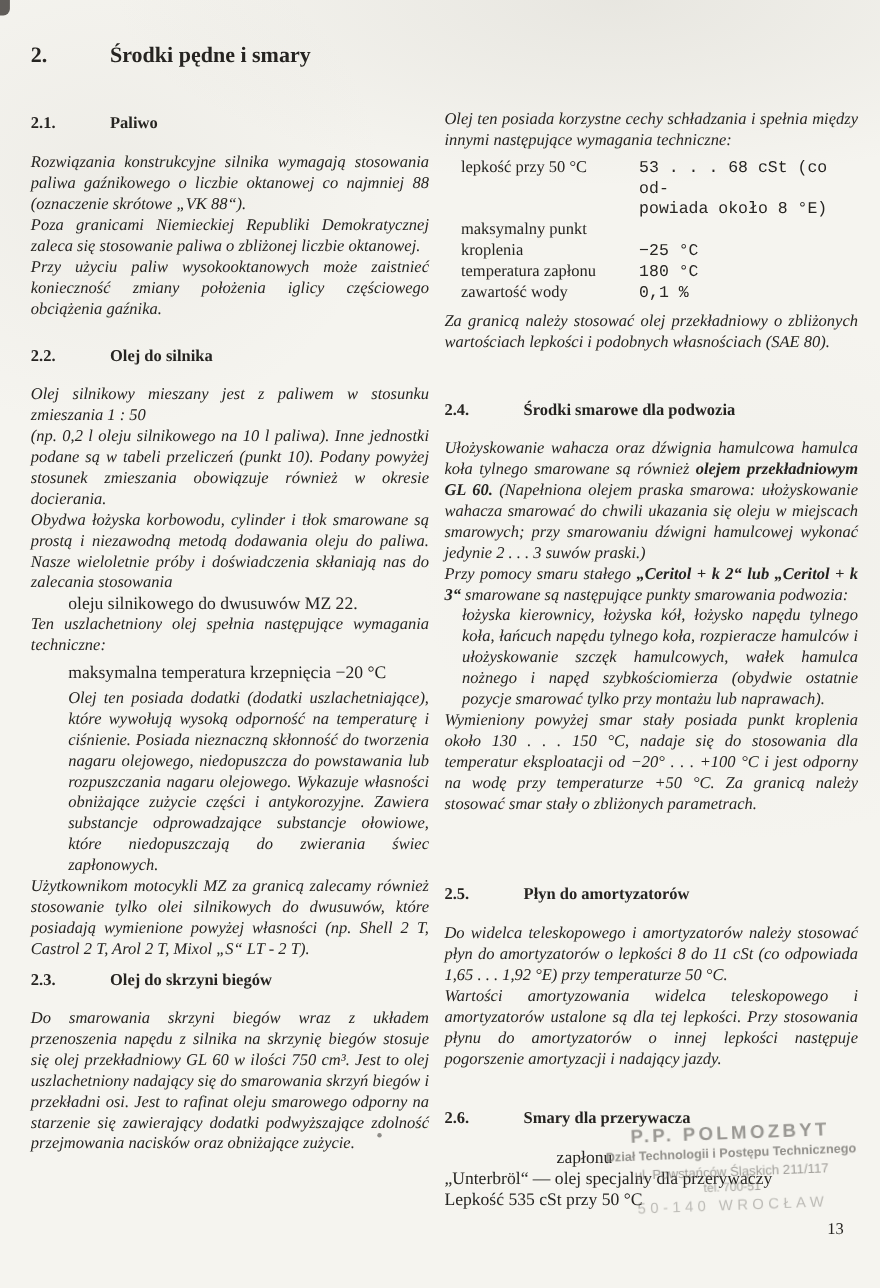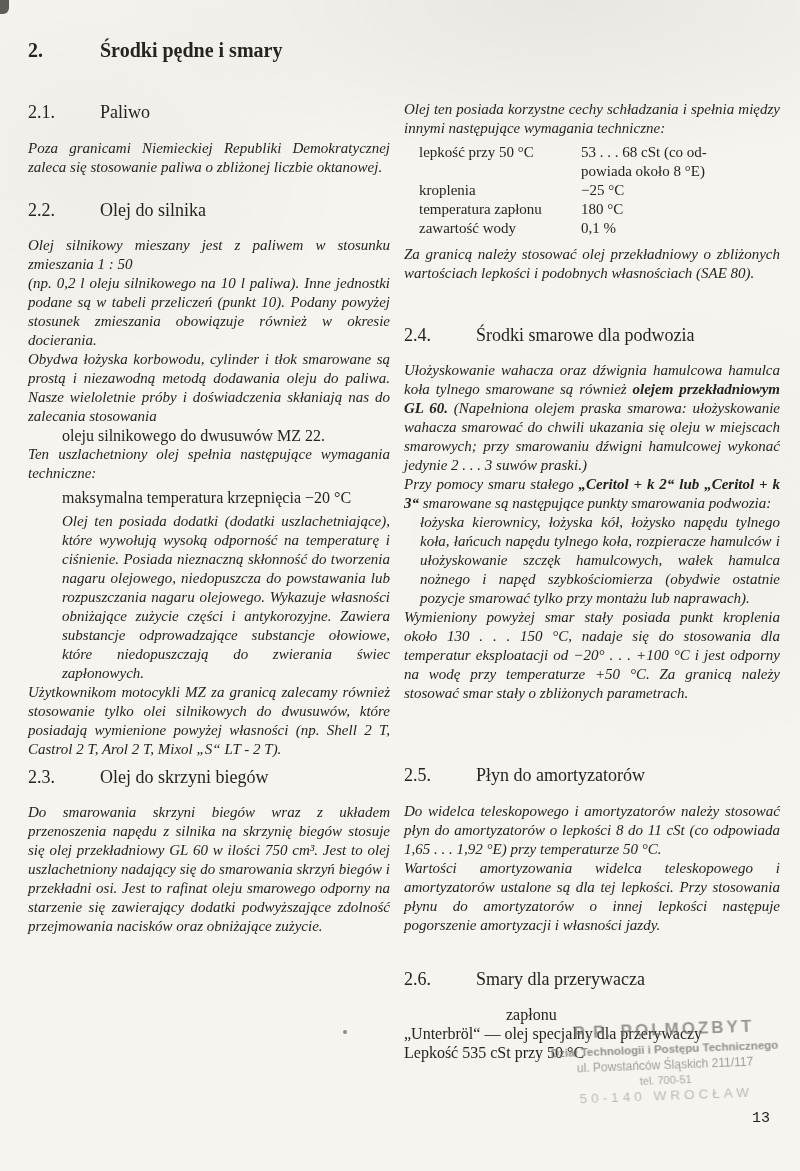--- a/index.html
+++ b/index.html
@@ -28,51 +28,51 @@
     width: 4px; height: 4px; border-radius: 50%;
     background: #6b6965; opacity: .75;
   }
   .col { position: absolute; }
   .col-left  { left: 28px;  top: 38px;  width: 362px; }
   .col-right { left: 404px; top: 100px; width: 376px; }
 
   .main-head { display: flex; font-weight: bold; font-size: 20px; line-height: 24px; }
   .main-head .num { width: 72px; flex: none; }
 
-  .sec-head { display: flex; font-weight: normal; font-size: 18px; line-height: 20px; }
+  .sec-head { display: flex; font-weight: bold; font-size: 15px; line-height: 20px; }
   .sec-head .num { width: 72px; flex: none; }
 
   p { margin: 0; }
   .jp { font-size: 15px; line-height: 19px; text-align: justify; font-style: italic; }
   .np { font-size: 16px; line-height: 19px; }
   .indent1 { padding-left: 34px; }
   .indent-r { padding-left: 16px; }
 
   .spec-lines { margin: 5px 0; }
   .spec-row { display: flex; font-size: 15px; line-height: 19px; }
   .spec-label { width: 162px; flex: none; padding-left: 15px; }
-  .spec-value { flex: 1; }
+  .spec-value { flex: 1; font-family: Liberation Mono, monospace; }
 
   .stamp {
     position: absolute; left: 536px; top: 1020px; width: 258px;
     text-align: center;
     transform: rotate(-2.2deg);
     color: #76746f;
     filter: blur(0.55px);
     font-family: "Liberation Sans", "DejaVu Sans", sans-serif;
   }
   .stamp-l1 { font-size: 17px; font-weight: bold; letter-spacing: 3px; opacity: .72; }
   .stamp-l2 { font-size: 11.5px; font-weight: bold; opacity: .78; margin-top: 3px; }
   .stamp-l3 { font-size: 12px; opacity: .68; margin-top: 3px; }
   .stamp-l4 { font-size: 11px; opacity: .62; margin-top: 2px; }
   .stamp-l5 { font-size: 13.5px; letter-spacing: 4px; opacity: .45; margin-top: 2px; }
 
   .page-number {
     position: absolute; left: 752px; top: 1110px;
-    font-size: 15px; color: #262421; font-family: Liberation Mono, monospace;
+    font-size: 15px; color: #262421;
   }
 </style>
 </head>
 <body>
 
 <div class="page">
 
   <div class="corner-mark"></div>
   <div class="speck"></div>
 
@@ -81,21 +81,23 @@
     <div class="main-head">
       <span class="num">2.</span>
       <span>Środki pędne i smary</span>
     </div>
 
     <div class="sec-head" style="margin-top:40px">
       <span class="num">2.1.</span>
       <span>Paliwo</span>
     </div>
     <div style="margin-top:17px">
+      <p class="jp">Rozwiązania konstrukcyjne silnika wymagają stosowania paliwa gaźnikowego o liczbie oktanowej co najmniej 88 (oznaczenie skrótowe „VK 88“).</p>
       <p class="jp">Poza granicami Niemieckiej Republiki Demokratycznej zaleca się stosowanie paliwa o zbliżonej liczbie oktanowej.</p>
+      <p class="jp">Przy użyciu paliw wysokooktanowych może zaistnieć konieczność zmiany położenia iglicy częściowego obciążenia gaźnika.</p>
     </div>
 
     <div class="sec-head" style="margin-top:23px">
       <span class="num">2.2.</span>
       <span>Olej do silnika</span>
     </div>
     <div style="margin-top:16px">
       <p class="jp">Olej silnikowy mieszany jest z paliwem w stosunku zmieszania 1 : 50</p>
       <p class="jp">(np. 0,2 l oleju silnikowego na 10 l paliwa). Inne jednostki podane są w tabeli przeliczeń (punkt 10). Podany powyżej stosunek zmieszania obowiązuje również w okresie docierania.</p>
       <p class="jp">Obydwa łożyska korbowodu, cylinder i tłok smarowane są prostą i niezawodną metodą dodawania oleju do paliwa. Nasze wieloletnie próby i doświadczenia skłaniają nas do zalecania stosowania</p>
@@ -125,20 +127,24 @@
       <div class="spec-lines">
         <div class="spec-row">
           <span class="spec-label">lepkość przy 50 °C</span>
           <span class="spec-value">53 . . . 68 cSt (co od-</span>
         </div>
         <div class="spec-row">
           <span class="spec-label"></span>
           <span class="spec-value">powiada około 8 °E)</span>
         </div>
         <div class="spec-row">
+          <span class="spec-label">maksymalny punkt</span>
+          <span class="spec-value"></span>
+        </div>
+        <div class="spec-row">
           <span class="spec-label">kroplenia</span>
           <span class="spec-value">−25 °C</span>
         </div>
         <div class="spec-row">
           <span class="spec-label">temperatura zapłonu</span>
           <span class="spec-value">180 °C</span>
         </div>
         <div class="spec-row">
           <span class="spec-label">zawartość wody</span>
           <span class="spec-value">0,1 %</span>
@@ -157,21 +163,21 @@
       <p class="jp indent-r">łożyska kierownicy, łożyska kół, łożysko napędu tylnego koła, łańcuch napędu tylnego koła, rozpieracze hamulców i ułożyskowanie szczęk hamulcowych, wałek hamulca nożnego i napęd szybkościomierza (obydwie ostatnie pozycje smarować tylko przy montażu lub naprawach).</p>
       <p class="jp">Wymieniony powyżej smar stały posiada punkt kroplenia około 130 . . . 150 °C, nadaje się do stosowania dla temperatur eksploatacji od −20° . . . +100 °C i jest odporny na wodę przy temperaturze +50 °C. Za granicą należy stosować smar stały o zbliżonych parametrach.</p>
     </div>
 
     <div class="sec-head" style="margin-top:62px">
       <span class="num">2.5.</span>
       <span>Płyn do amortyzatorów</span>
     </div>
     <div style="margin-top:17px">
       <p class="jp">Do widelca teleskopowego i amortyzatorów należy stosować płyn do amortyzatorów o lepkości 8 do 11 cSt (co odpowiada 1,65 . . . 1,92 °E) przy temperaturze 50 °C.</p>
-      <p class="jp">Wartości amortyzowania widelca teleskopowego i amortyzatorów ustalone są dla tej lepkości. Przy stosowania płynu do amortyzatorów o innej lepkości następuje pogorszenie amortyzacji i własności jazdy.</p>
+      <p class="jp">Wartości amortyzowania widelca teleskopowego i amortyzatorów ustalone są dla tej lepkości. Przy stosowania płynu do amortyzatorów o innej lepkości następuje pogorszenie amortyzacji i nadający jazdy.</p>
     </div>
 
     <div class="sec-head" style="margin-top:34px">
       <span class="num">2.6.</span>
       <span>Smary dla przerywacza</span>
     </div>
     <div style="margin-top:16px">
       <p class="np" style="padding-left:102px">zapłonu</p>
       <p class="np">„Unterbröl“ — olej specjalny dla przerywaczy</p>
       <p class="np">Lepkość 535 cSt przy 50 °C</p>

